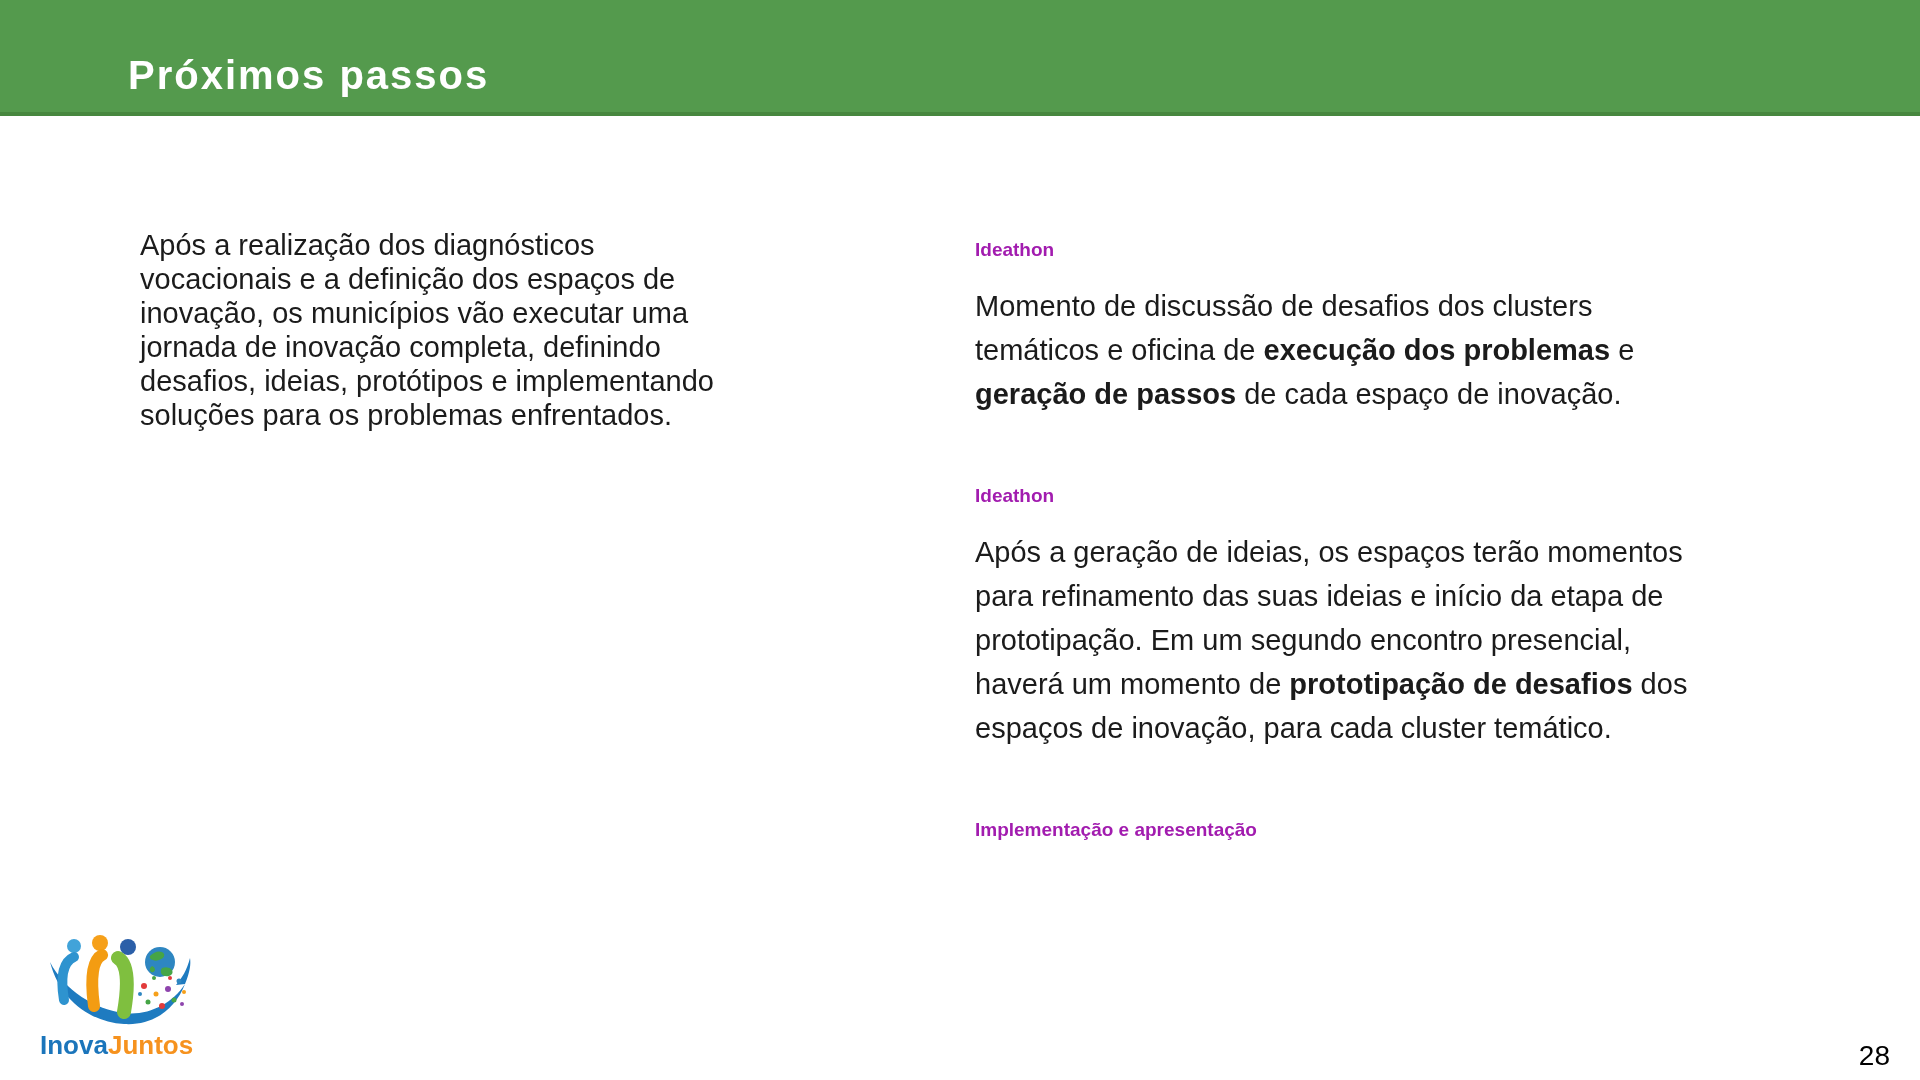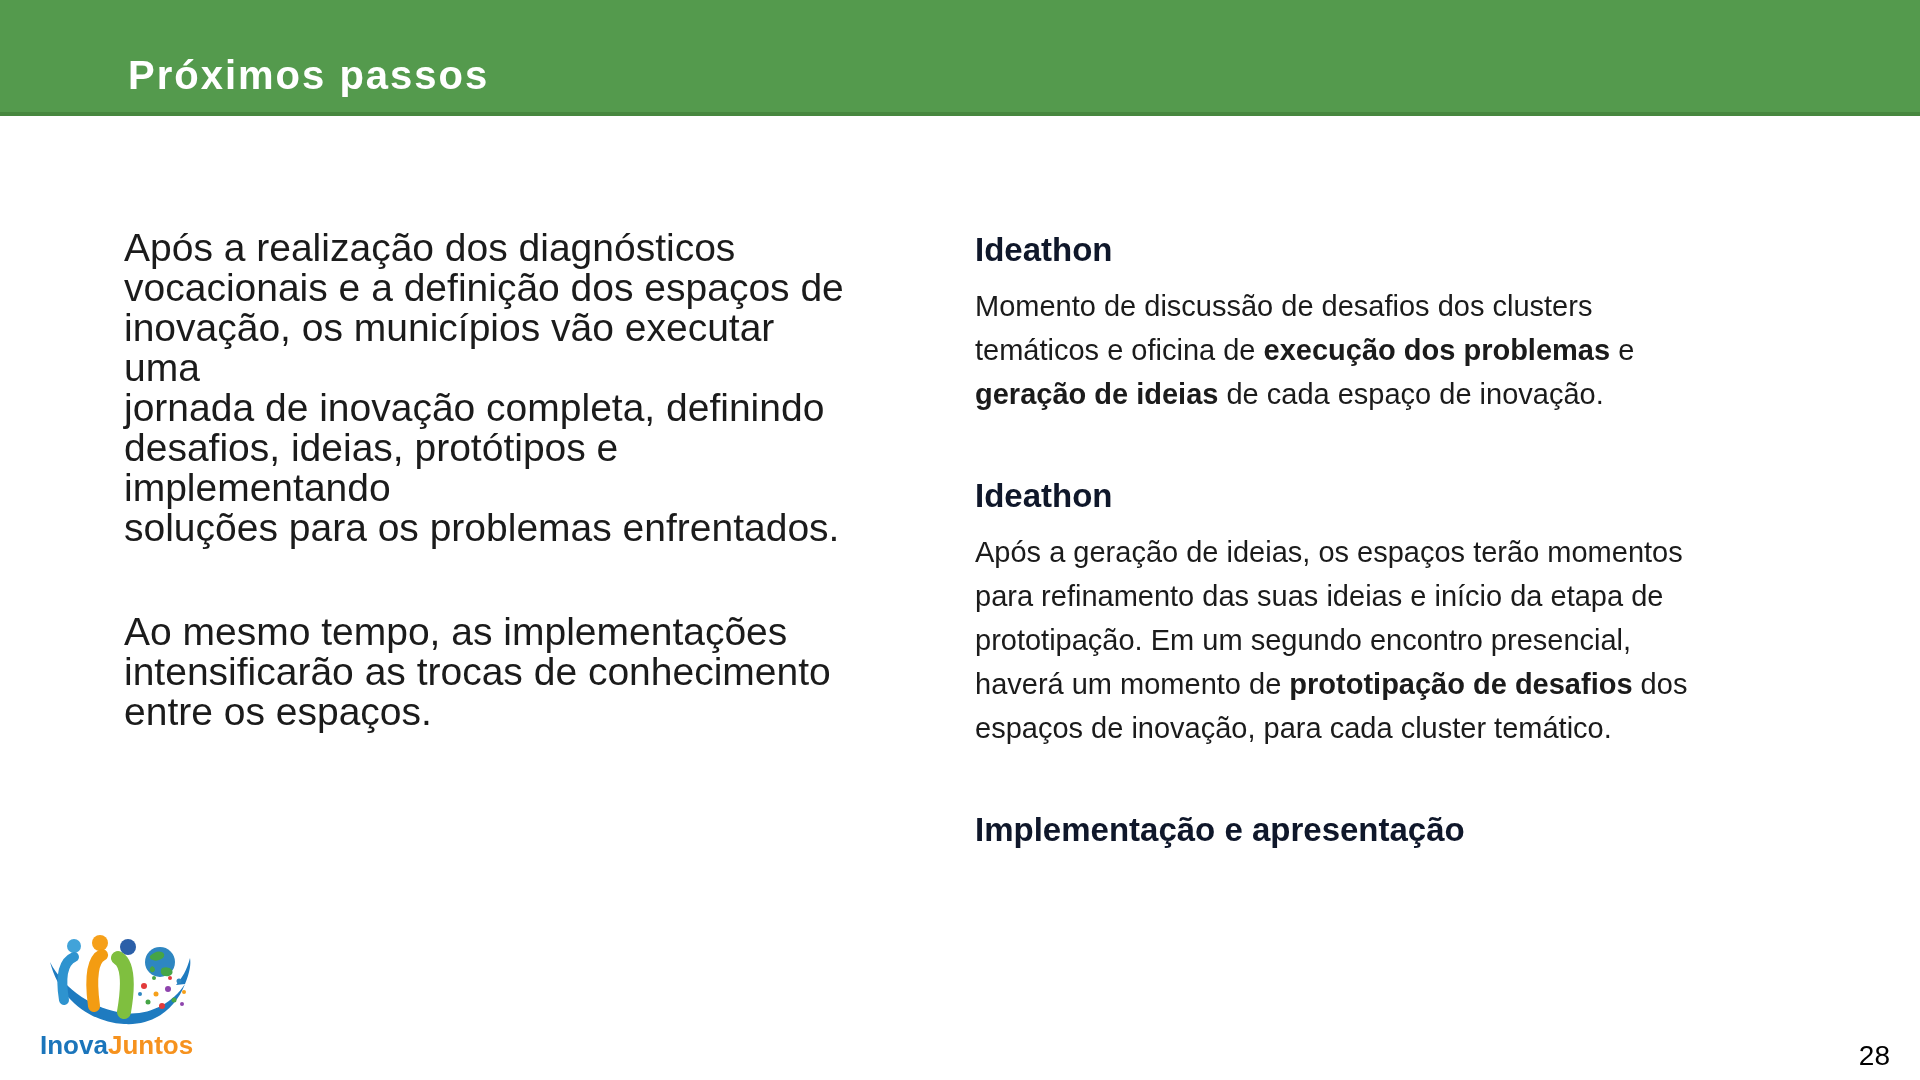--- a/index.html
+++ b/index.html
@@ -21,31 +21,31 @@
   }
   .slide-title{
     margin:0 0 14px 128px;
     font-size:40px;
     font-weight:bold;
     letter-spacing:2px;
     color:#ffffff;
   }
   
   .col-left{
-    position:absolute;left:124px;top:228px;width:730px;
-    font-size:39px;line-height:40px;
+    position:absolute;left:140px;top:228px;width:730px;
+    font-size:29px;line-height:34px;
   }
   .col-left p{margin:0 0 64px 0;white-space:pre-line;}
   .col-right{
     position:absolute;left:975px;top:228px;width:872px;
     font-size:29px;line-height:44px;
   }
   .col-right h2{
     margin:0 0 12px 0;
-    font-size:33px;line-height:44px;font-weight:bold;color:#0f172a;
+    font-size:19px;line-height:44px;font-weight:bold;color:#a21caf;
   }
   .col-right p{margin:0 0 58px 0;white-space:pre-line;}
   b{font-weight:bold;}
   
   .logo{position:absolute;left:40px;top:934px;width:170px;}
   .logo svg{display:block;margin-left:4px;}
   .logo-text{
     font-size:26px;font-weight:bold;line-height:30px;margin-top:0;
     white-space:nowrap;
   }
@@ -66,30 +66,27 @@
     <h1 class="slide-title">Próximos passos</h1>
   </header>
 
   <section class="col-left">
     <p>Após a realização dos diagnósticos
 vocacionais e a definição dos espaços de
 inovação, os municípios vão executar uma
 jornada de inovação completa, definindo
 desafios, ideias, protótipos e implementando
 soluções para os problemas enfrentados.</p>
-    <p>Ao mesmo tempo, as implementações
-intensificarão as trocas de conhecimento
-entre os espaços.</p>
   </section>
 
   <section class="col-right">
     <h2>Ideathon</h2>
     <p>Momento de discussão de desafios dos clusters
 temáticos e oficina de <b>execução dos problemas</b> e
-<b>geração de ideias</b> de cada espaço de inovação.</p>
+<b>geração de passos</b> de cada espaço de inovação.</p>
 
     <h2>Ideathon</h2>
     <p>Após a geração de ideias, os espaços terão momentos
 para refinamento das suas ideias e início da etapa de
 prototipação. Em um segundo encontro presencial,
 haverá um momento de <b>prototipação de desafios</b> dos
 espaços de inovação, para cada cluster temático.</p>
 
     <h2>Implementação e apresentação</h2>
   </section>

